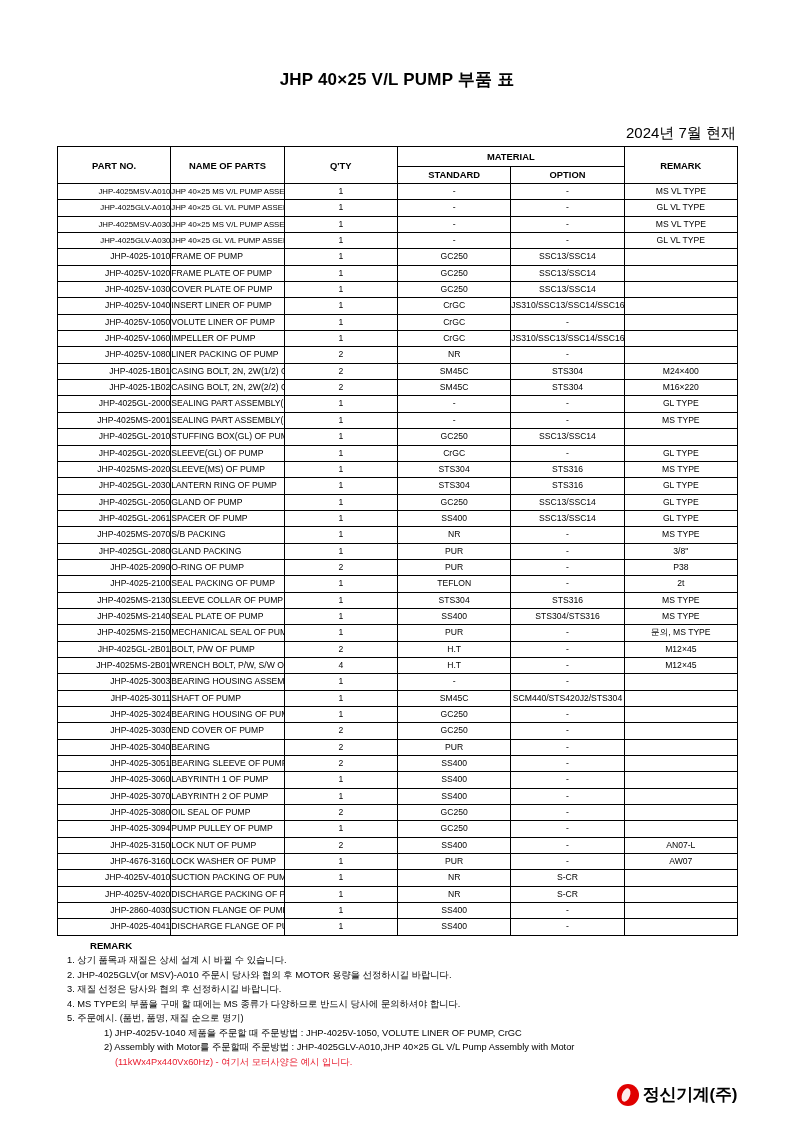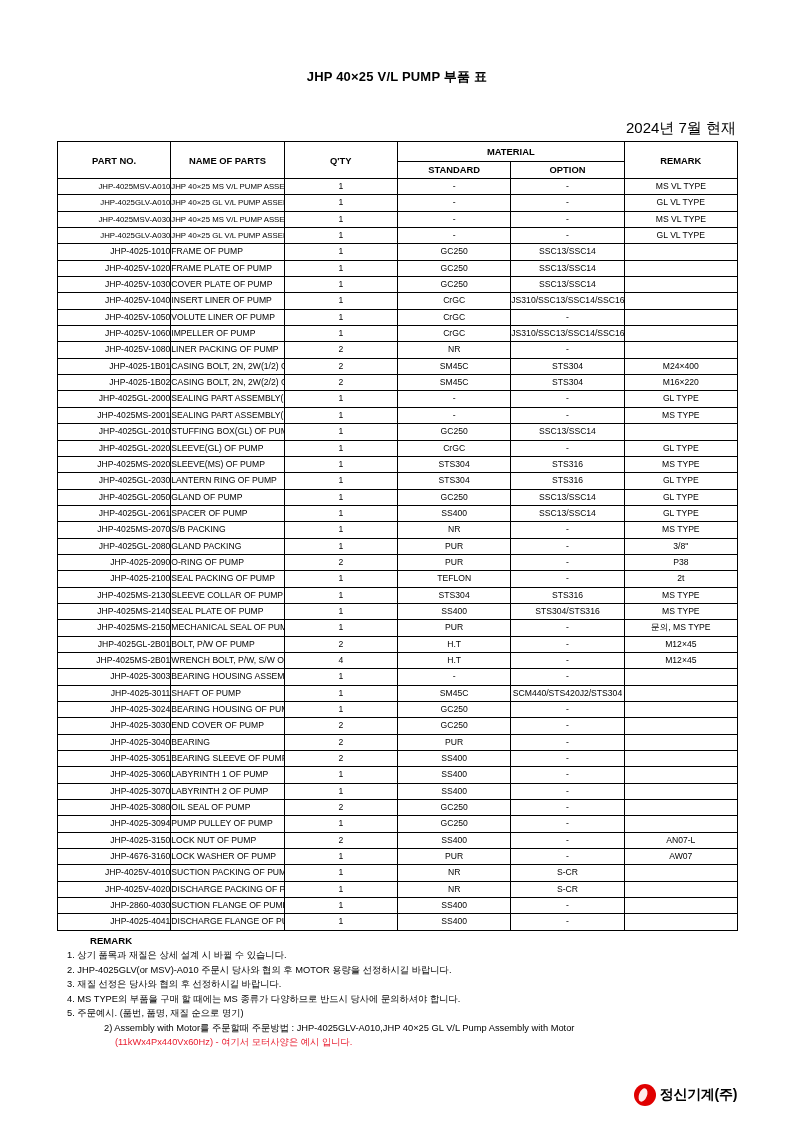--- a/index.html
+++ b/index.html
@@ -17,21 +17,21 @@
   }
   .page {
     position: relative;
     width: 794px;
     height: 1122px;
     box-sizing: border-box;
     padding: 0 57px;
   }
   .doc-title {
     text-align: center;
-    font-size: 13px;
+    font-size: 17px;
     font-weight: bold;
     letter-spacing: 0.2px;
     margin-top: 68px;
     margin-bottom: 0;
   }
   .date-line {
     text-align: right;
     font-size: 15px;
     margin-top: 33px;
     margin-right: 1px;
@@ -111,21 +111,21 @@
     left: 5px;
     top: 4px;
     width: 8px;
     height: 14px;
     border-radius: 50% 50% 50% 50%;
     background: #ffffff;
     transform: rotate(20deg);
     opacity: 0.92;
   }
   .logo-text {
-    font-size: 14px;
+    font-size: 17px;
     font-weight: bold;
     letter-spacing: -0.3px;
   }
 </style>
 </head>
 <body>
 
 <div class="page">
 
   <div class="doc-title">JHP 40×25 V/L PUMP 부품 표</div>
@@ -518,20 +518,21 @@
       </tbody>
   </table>
 
   <div class="remark-block">
     <div class="remark-head">REMARK</div>
     <div class="remark-line">1. 상기 품목과 재질은 상세 설계 시 바뀔 수 있습니다.</div>
     <div class="remark-line">2. JHP-4025GLV(or MSV)-A010 주문시 당사와 협의 후 MOTOR 용량을 선정하시길 바랍니다.</div>
     <div class="remark-line">3. 재질 선정은 당사와 협의 후 선정하시길 바랍니다.</div>
     <div class="remark-line">4. MS TYPE의 부품을 구매 할 때에는 MS 종류가 다양하므로 반드시 당사에 문의하셔야 합니다.</div>
     <div class="remark-line">5. 주문예시. (품번, 품명, 재질 순으로 명기)</div>
+    <div class="remark-sub">1) JHP-4025V-1040 제품을 주문할 때 주문방법 : JHP-4025V-1050, VOLUTE LINER OF PUMP, CrGC</div>
     <div class="remark-sub">2) Assembly with Motor를 주문할때 주문방법 : JHP-4025GLV-A010,JHP 40×25 GL V/L Pump Assembly with Motor</div>
     <div class="remark-sub2 red">(11kWx4Px440Vx60Hz) - 여기서 모터사양은 예시 입니다.</div>
   </div>
 
   <div class="logo-row">
     <div class="logo-mark"></div>
     <div class="logo-text">정신기계(주)</div>
   </div>
 
 </div>

